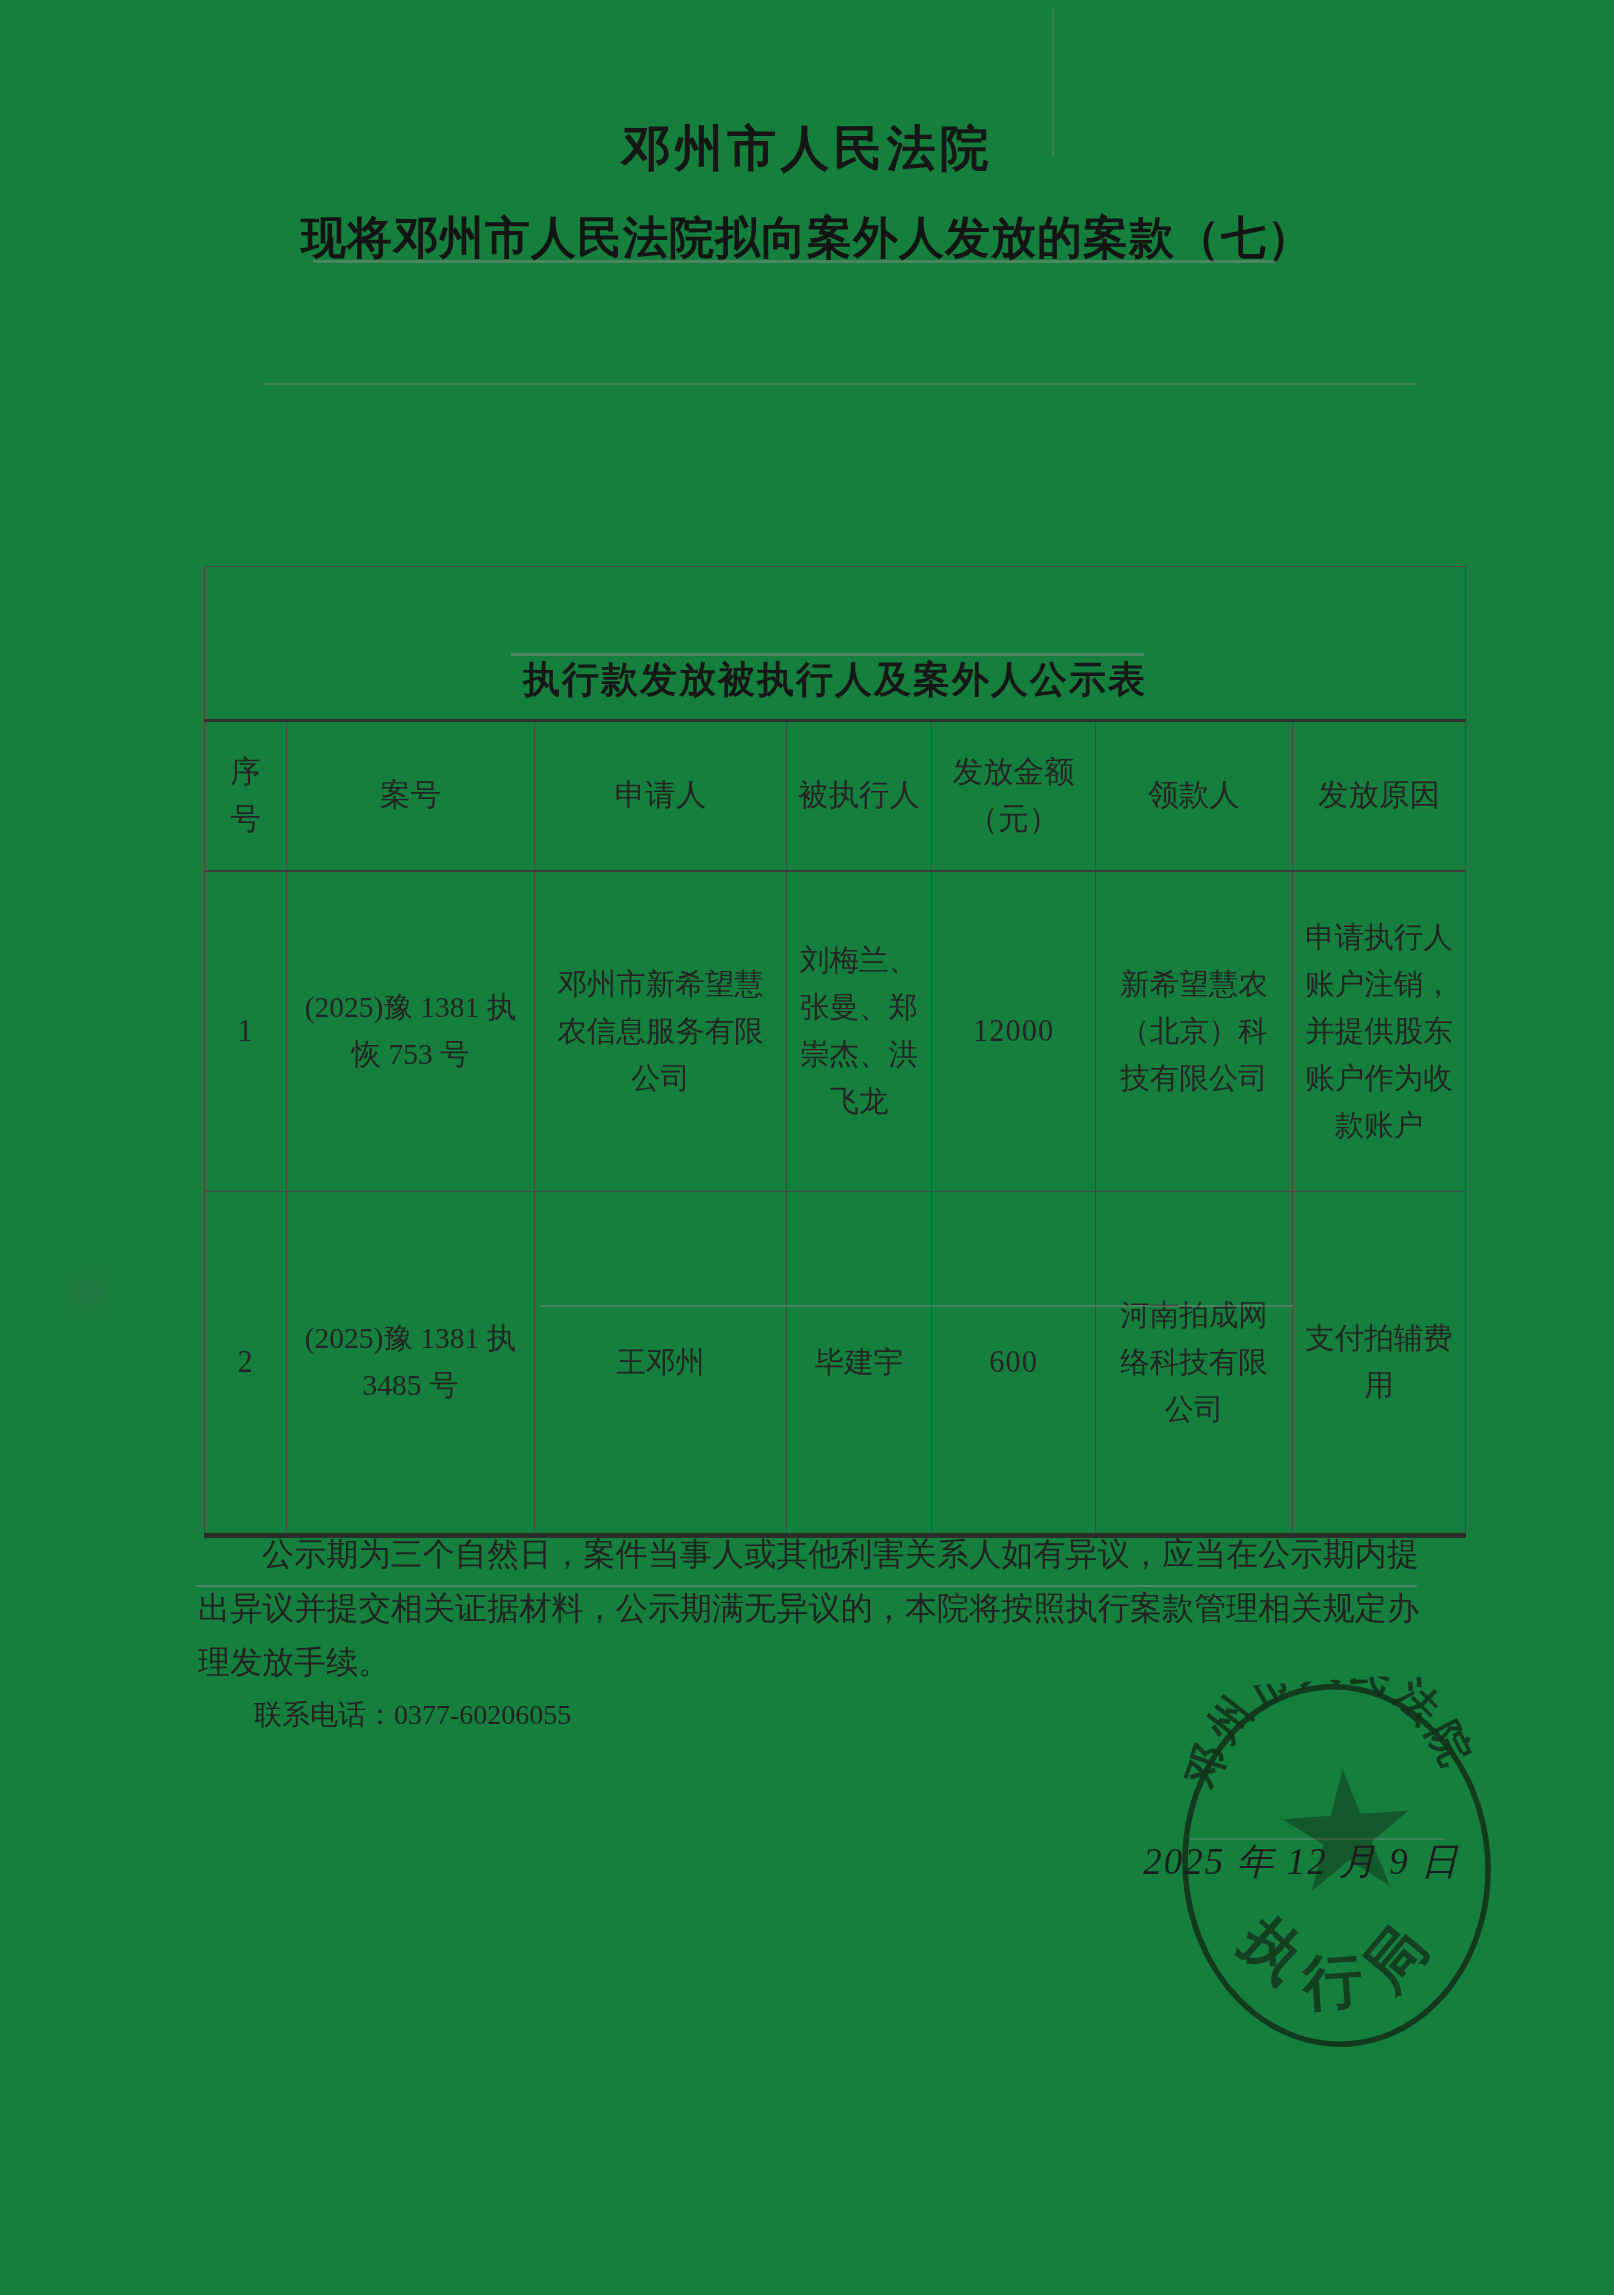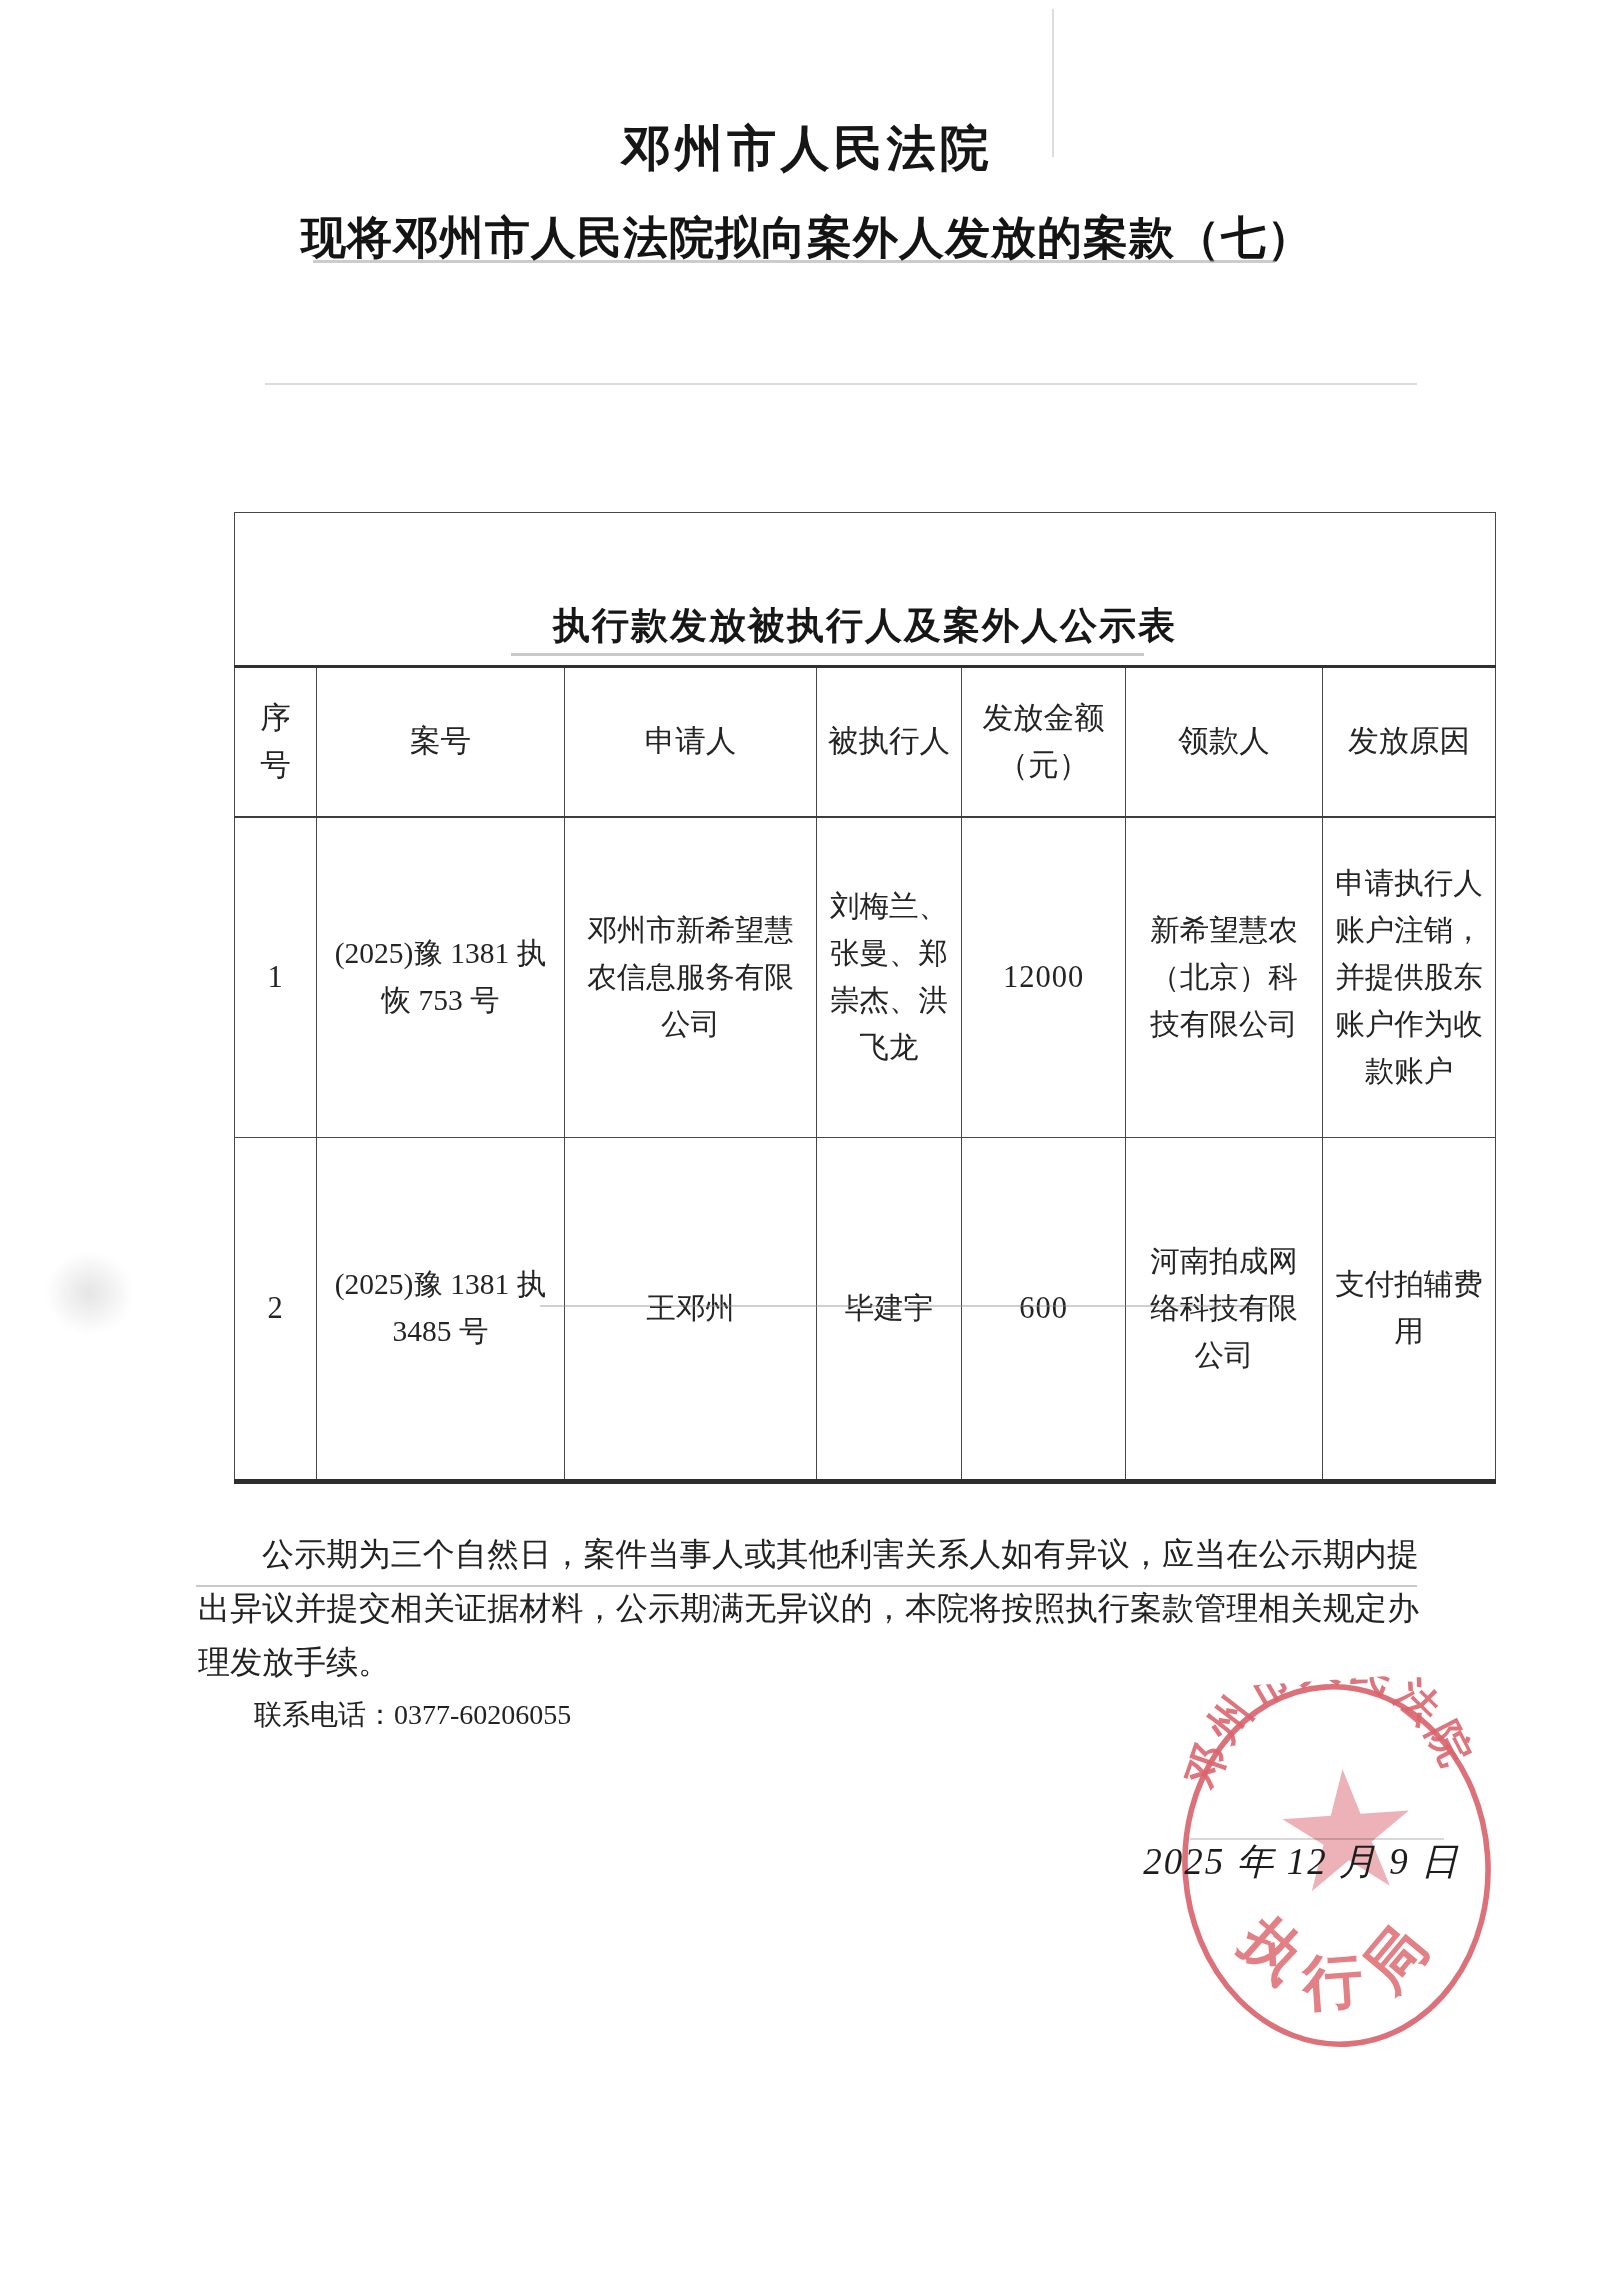--- a/index.html
+++ b/index.html
@@ -1,19 +1,19 @@
 <!DOCTYPE html>
 <html style="font-size:8.1px"><head>
 <meta charset="utf-8">
 <style>
   html,body{margin:0;padding:0;background:#e8e8e6;}
   .page{
     position:relative;
     width:1614px;height:2295px;
-    background:#ffffff;
+    background:#15803d;
     overflow:hidden;
     font-family:"Liberation Serif","DejaVu Serif",serif;
     color:#1f1f1f;
   }
   
   .court-title{
     position:absolute;top:116px;left:0;width:100%;
     text-align:center;font-size:49px;font-weight:900;
     letter-spacing:4.1px;color:#161616;margin:0;
   }
@@ -32,23 +32,23 @@
   .para .indent{ text-indent:2em; display:block; }
   .intro{ top:340px; }
   .closing{ top:1527px; }
   .contact-line{
     position:absolute;left:198px;top:1688px;width:1221px;
     font-size:28px;line-height:54px;color:#222;margin:0;
     text-indent:2em;
   }
   
   .pub-table{
-    position:absolute;left:204px;top:512px;
+    position:absolute;left:204px;top:566px;
     width:1262px;border-collapse:collapse;table-layout:fixed;
-    font-size:29.5px;color:#242424;margin-left:30px;
+    font-size:29.5px;color:#242424;
   }
   .pub-table td{
     border:1.5px solid #474747;
     text-align:center;vertical-align:middle;
     padding:5.1px 10.2px;line-height:47px;
     word-break:break-all;
   }
   .pub-table tr.t-title td{
     height:128px;border-bottom:3.1px solid #303030;
     vertical-align:bottom;padding-bottom:19.3px;

